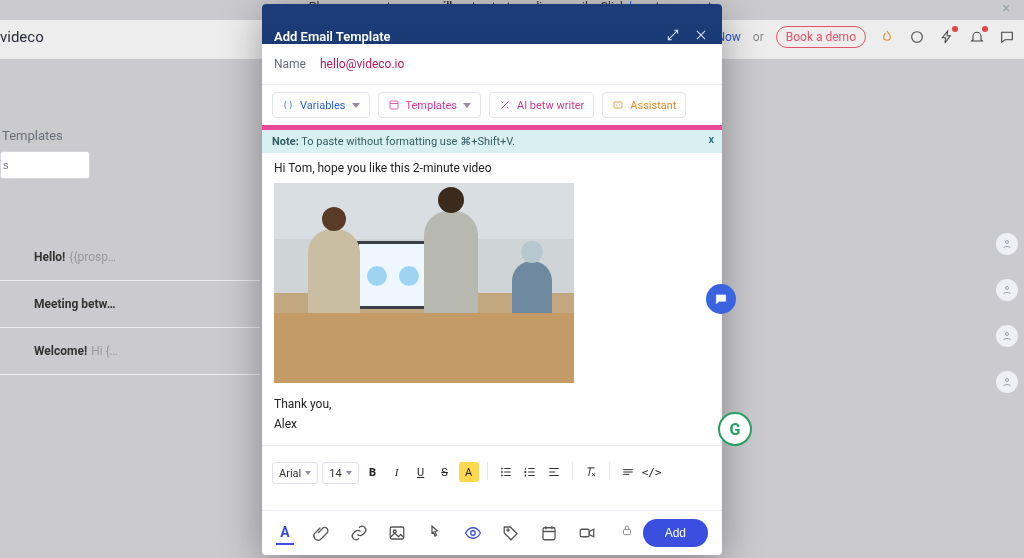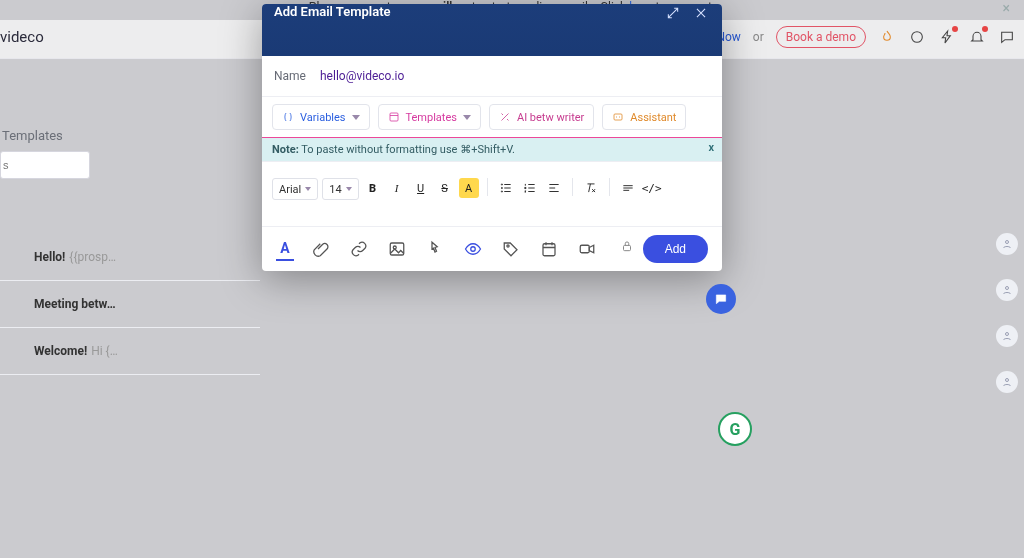--- a/index.html
+++ b/index.html
@@ -31,30 +31,30 @@
   .row b{font-weight:700;margin-right:4px}
   .row .grey{color:#999}
 
   
   .chips{position:absolute;right:6px;top:233px}
   .chip{width:22px;height:22px;border-radius:11px;background:#eef0f5;margin-bottom:24px;display:flex;align-items:center;justify-content:center}
   .chip svg{width:12px;height:12px;stroke:#858ca3;fill:none;stroke-width:1.6}
 
   
   .modal{position:absolute;left:262px;top:4px;width:460px;background:#fff;border-radius:4px;box-shadow:0 8px 40px rgba(0,0,0,.35);overflow:hidden}
-  .titlebar{background:linear-gradient(#1c3d7a,#1a3a75);color:#fff;height:52px;display:flex;align-items:flex-start;padding:0 12px;font-size:13px;font-weight:600}
+  .titlebar{background:linear-gradient(#1c3d7a,#1a3a75);color:#fff;height:40px;display:flex;align-items:flex-end;padding:0 12px;font-size:13px;font-weight:600}
   .titlebar .sp{flex:1}
   .titlebar .tb-ico{width:18px;height:18px;margin-left:10px;cursor:pointer;display:flex;align-items:center;justify-content:center}
   .titlebar .tb-ico svg{width:14px;height:14px;stroke:#d6e1ff;fill:none;stroke-width:1.8}
 
   .frow{display:flex;align-items:center;border-bottom:1px solid #edeef3;height:40px;padding:0 12px;font-size:12px}
   .frow .lab{width:46px;color:#676b76}
-  .frow .val{color:#4c1d95}
-
-  .tools{display:flex;gap:8px;padding:7px 10px;border-bottom:1px solid #ec4899}
+  .frow .val{color:#be185d}
+
+  .tools{display:flex;gap:8px;padding:7px 10px;border-bottom:5px solid #ec4899}
   .pill{border:1px solid #e2e4eb;border-radius:4px;height:24px;display:flex;align-items:center;gap:6px;padding:0 9px;font-size:11px;color:#3a3f4d;cursor:pointer}
   .pill .caret{border-left:4px solid transparent;border-right:4px solid transparent;border-top:5px solid #98a;height:0;width:0}
   .pill svg{width:12px;height:12px;stroke:currentColor;fill:none;stroke-width:1.6}
   .p-blue{color:#2b5fe0}
   .p-mag{color:#d63aa0}
   .p-ora{color:#e08a2b}
 
   .note{background:#d9f0f2;color:#335c63;font-size:11px;padding:5px 10px;position:relative}
   .note b{font-weight:700}
   .note .x{position:absolute;right:8px;top:3px;color:#2c6d75;font-weight:600;cursor:pointer}
@@ -241,20 +241,32 @@
       <span>Assistant</span>
     </div>
   </div>
 
   <div class="note">
     <b>Note:</b>
     <span>To paste without formatting use ⌘+Shift+V.</span>
     <span class="x">x</span>
   </div>
 
+  <div class="body">
+    <div>Hi Tom, hope you like this 2-minute video</div>
+    <div class="photo">
+      <div class="board"></div>
+        <div class="p1"></div>
+        <div class="p2"></div>
+        <div class="p3"></div>
+        <div class="desk"></div>
+    </div>
+    <div class="ff">Thank you,</div>
+    <div class="ff">Alex</div>
+  </div>
 
   <div class="rtbar">
     <div class="sel">
         <span>Arial</span>
         <span class="caret"></span>
       </div>
     <div class="sel">
         <span>14</span>
         <span class="caret"></span>
       </div>

